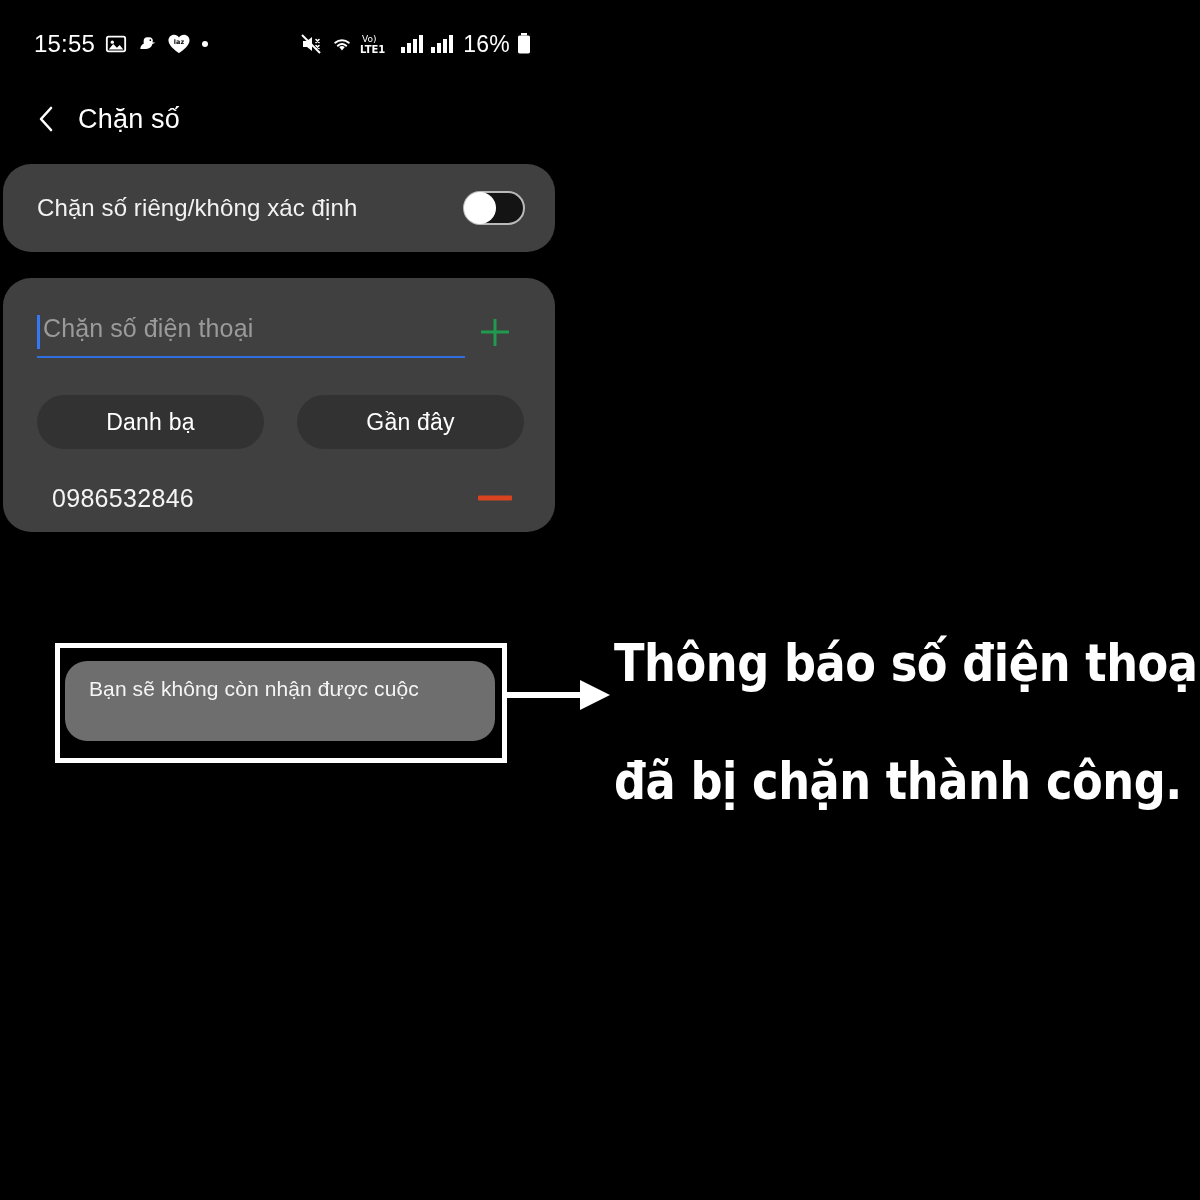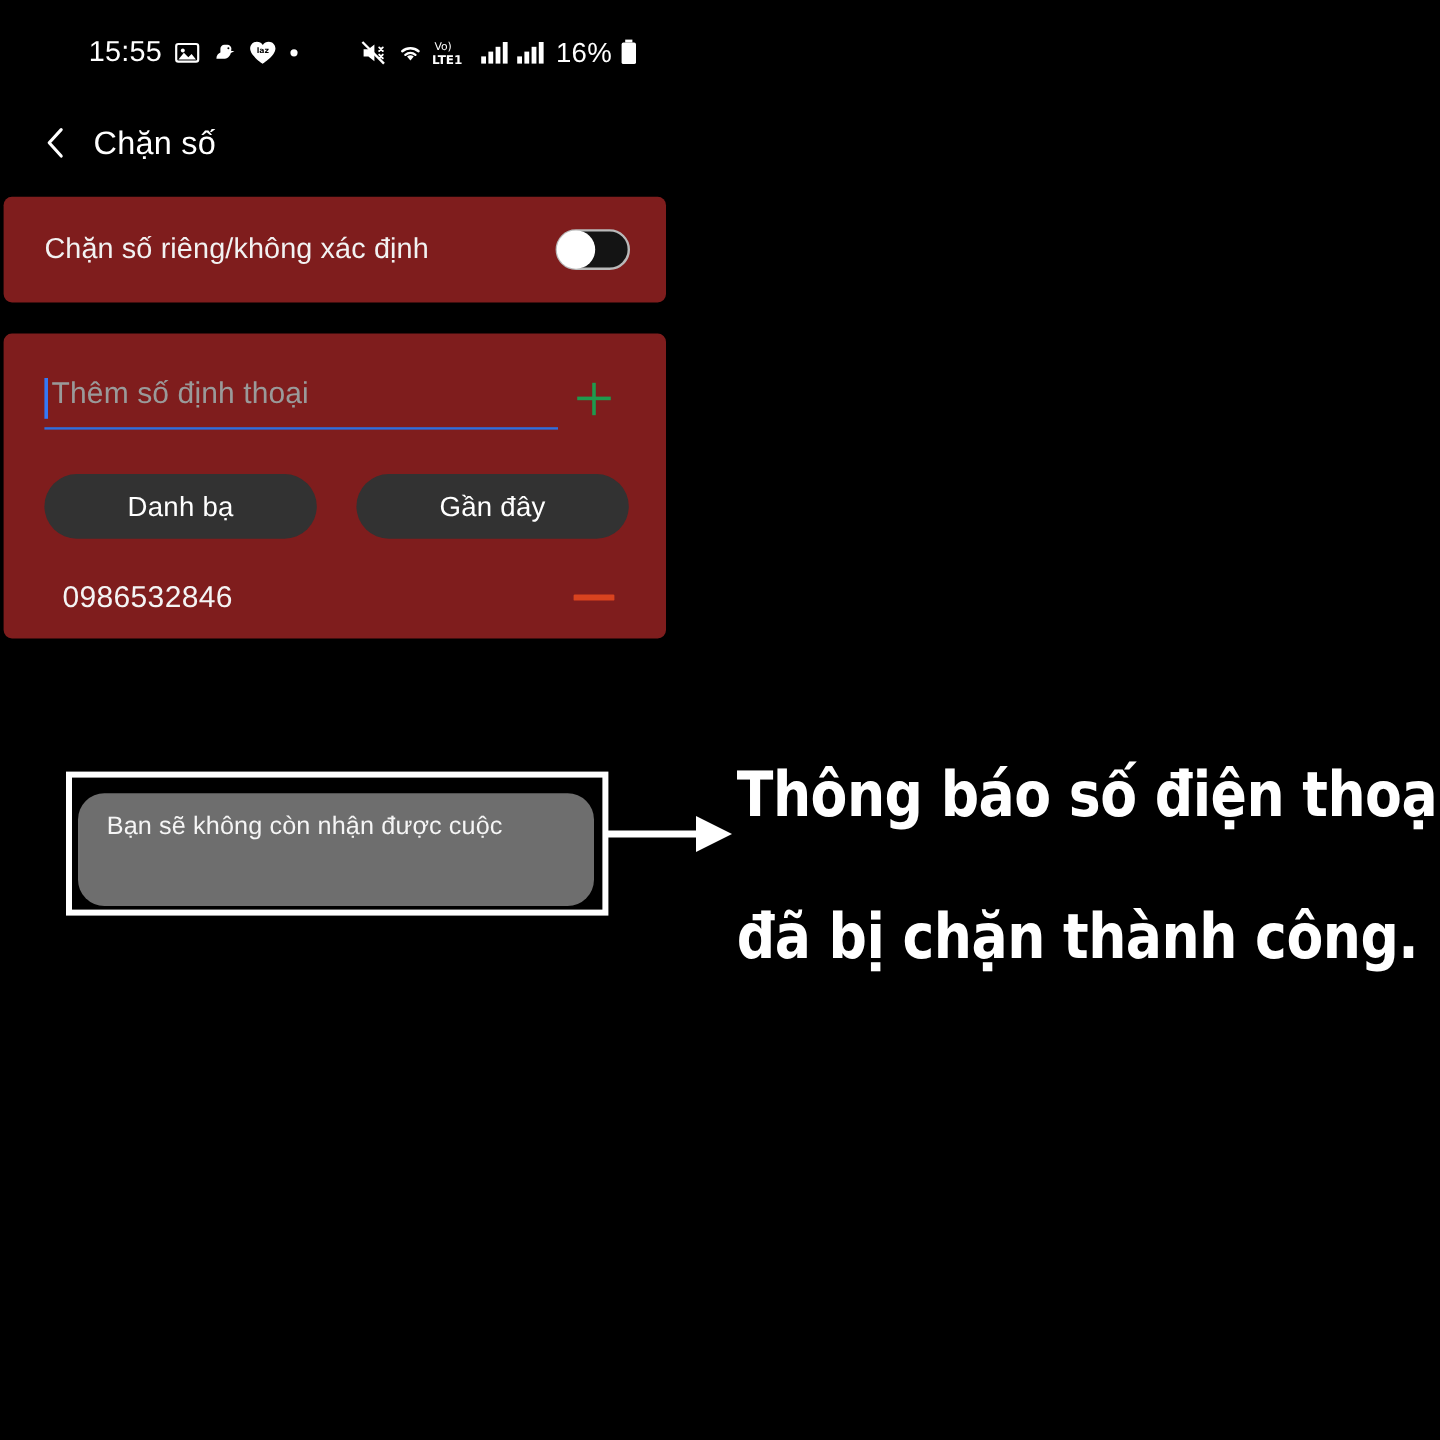--- a/index.html
+++ b/index.html
@@ -29,21 +29,20 @@
   .sb-left {
     display: flex;
     align-items: center;
     gap: 10px;
     margin-left: 34px;
   }
   .sb-time {
     font-size: 24px;
     letter-spacing: 0.2px;
     color: #ffffff;
-    margin-left: 40px;
   }
   .sb-right {
     position: absolute;
     right: 28px;
     display: flex;
     align-items: center;
     gap: 6px;
   }
   .ic {
     display: inline-block;
@@ -77,22 +76,22 @@
     color: #ffffff;
     margin-left: 8px;
     letter-spacing: 0.2px;
   }
 
   
   .card {
     position: absolute;
     left: 3px;
     width: 552px;
-    background: #7f1d1d;
-    border-radius: 7px;
+    background: #404040;
+    border-radius: 28px;
   }
   #card-toggle {
     top: 164px;
     height: 88px;
     display: flex;
     align-items: center;
     justify-content: space-between;
     padding: 0 30px 0 34px;
     box-sizing: border-box;
   }
@@ -254,21 +253,21 @@
     width: 452px;
     height: 120px;
     border: 5px solid #ffffff;
     box-sizing: border-box;
   }
   .toast {
     position: absolute;
     left: 65px;
     top: 661px;
     width: 430px;
-    height: 94px;
+    height: 80px;
     background: #6e6e6e;
     border-radius: 22px;
     box-sizing: border-box;
     padding: 13px 24px 0 24px;
   }
   .toast-text {
     font-size: 21px;
     line-height: 29px;
     color: #f5f5f5;
     letter-spacing: 0.1px;
@@ -403,21 +402,21 @@
   <div class="switch">
     <div class="knob"></div>
   </div>
 </div>
 
 <div class="card" id="card-numbers">
 
   <div class="input-row">
     <div class="input-wrap">
       <div class="caret"></div>
-      <div class="input-placeholder">Thêm số định thoại</div>
+      <div class="input-placeholder">Chặn số điện thoại</div>
       <div class="input-underline"></div>
     </div>
     <div class="plus-btn"></div>
   </div>
 
   <div class="pill-row">
     <div class="pill">Danh bạ</div>
     <div class="pill">Gần đây</div>
   </div>
 

